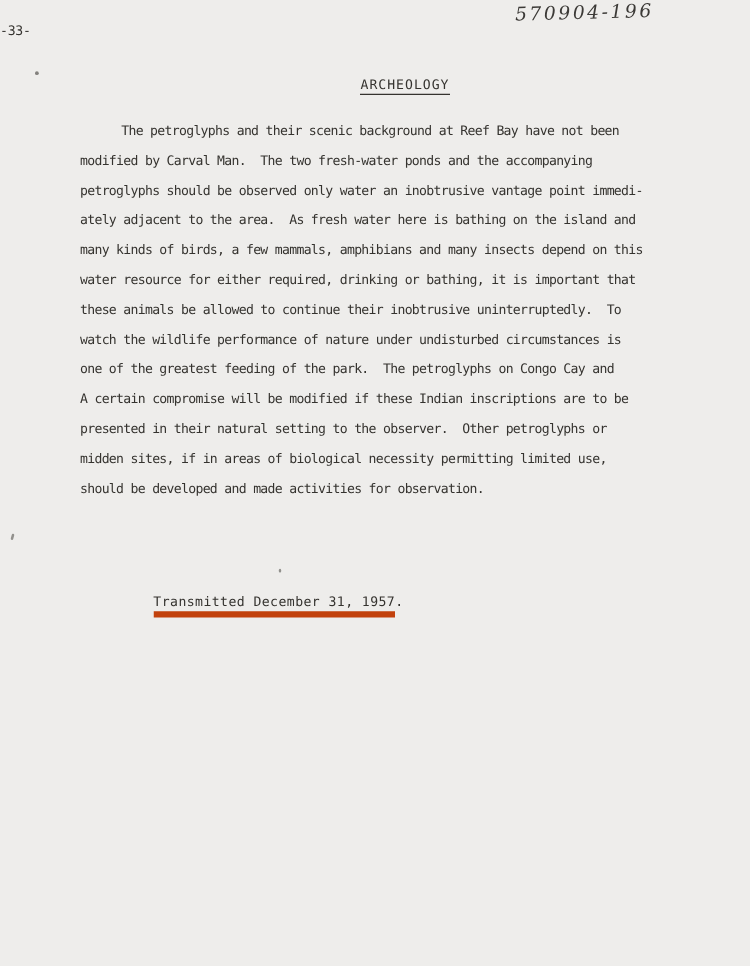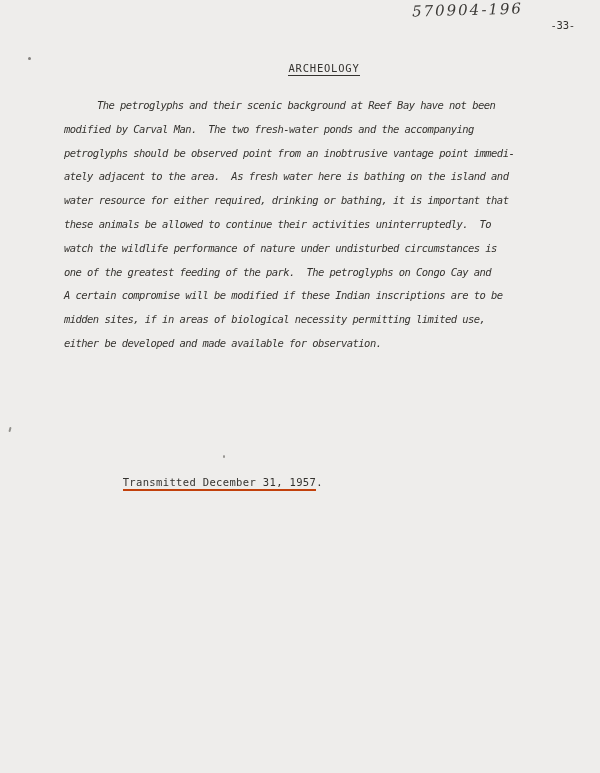--- a/index.html
+++ b/index.html
@@ -30,21 +30,21 @@
     letter-spacing: 2px;
     color: #3c3a37;
     transform: rotate(-1.5deg);
     white-space: pre;
   }
   .page-number {
     position: absolute;
     top: 19px;
     left: 0;
     width: 575px;
-    text-align: right;
+    text-align: left;
     font-size: 10.5px;
     letter-spacing: -0.2px;
   }
   .heading {
     position: absolute;
     top: 62px;
     left: 0;
     width: 600px;
     text-align: center;
     font-size: 10.5px;
@@ -56,38 +56,37 @@
     margin-left: 48px;
   }
   .body-text {
     position: absolute;
     top: 94px;
     left: 64px;
     width: 470px;
     font-size: 10.5px;
     letter-spacing: -0.55px;
     line-height: 23.8px;
-    font-style: italic;
   }
   .body-text .line {
     white-space: pre;
   }
   .body-text .line.indent {
     padding-left: 33px;
   }
   .footer-line {
     position: absolute;
     top: 464px;
     left: 96px;
     font-size: 10.5px;
     letter-spacing: 0.35px;
     white-space: pre;
   }
   .footer-line .underlined {
-    border-bottom: 2px solid #c2410c;
+    border-bottom: 5px solid #c2410c;
     padding-bottom: 1px;
   }
   .scan-mark {
     position: absolute;
     background: #55534e;
     border-radius: 50%;
   }
   .mark-1 { top: 57px; left: 28px; width: 3px; height: 3px; opacity: .7; }
   .mark-2 { top: 427px; left: 9px; width: 2px; height: 5px; opacity: .6; border-radius: 1px; transform: rotate(15deg); }
   .mark-3 { top: 455px; left: 223px; width: 2px; height: 3px; opacity: .6; }
@@ -101,29 +100,31 @@
 
   <div class="page-number">-33-</div>
 
   <div class="heading">
     <span>ARCHEOLOGY</span>
   </div>
 
   <div class="body-text">
     <div class="line indent">The petroglyphs and their scenic background at Reef Bay have not been</div>
     <div class="line">modified by Carval Man.  The two fresh-water ponds and the accompanying</div>
-    <div class="line">petroglyphs should be observed point from an inobtrusive vantage point immedi-</div>
+    <div class="line">petroglyphs should be observed only water an inobtrusive vantage point immedi-</div>
     <div class="line">ately adjacent to the area.  As fresh water here is bathing on the island and</div>
+    <div class="line">many kinds of birds, a few mammals, amphibians and many insects depend on this</div>
     <div class="line">water resource for either required, drinking or bathing, it is important that</div>
-    <div class="line">these animals be allowed to continue their activities uninterruptedly.  To</div>
+    <div class="line">these animals be allowed to continue their inobtrusive uninterruptedly.  To</div>
     <div class="line">watch the wildlife performance of nature under undisturbed circumstances is</div>
     <div class="line">one of the greatest feeding of the park.  The petroglyphs on Congo Cay and</div>
     <div class="line">A certain compromise will be modified if these Indian inscriptions are to be</div>
+    <div class="line">presented in their natural setting to the observer.  Other petroglyphs or</div>
     <div class="line">midden sites, if in areas of biological necessity permitting limited use,</div>
-    <div class="line">either be developed and made available for observation.</div>
+    <div class="line">should be developed and made activities for observation.</div>
   </div>
 
   <div class="footer-line">
     <span class="underlined">Transmitted December 31, 1957</span><span>.</span>
   </div>
 
   <div class="scan-mark mark-1"></div>
   <div class="scan-mark mark-2"></div>
   <div class="scan-mark mark-3"></div>
 

